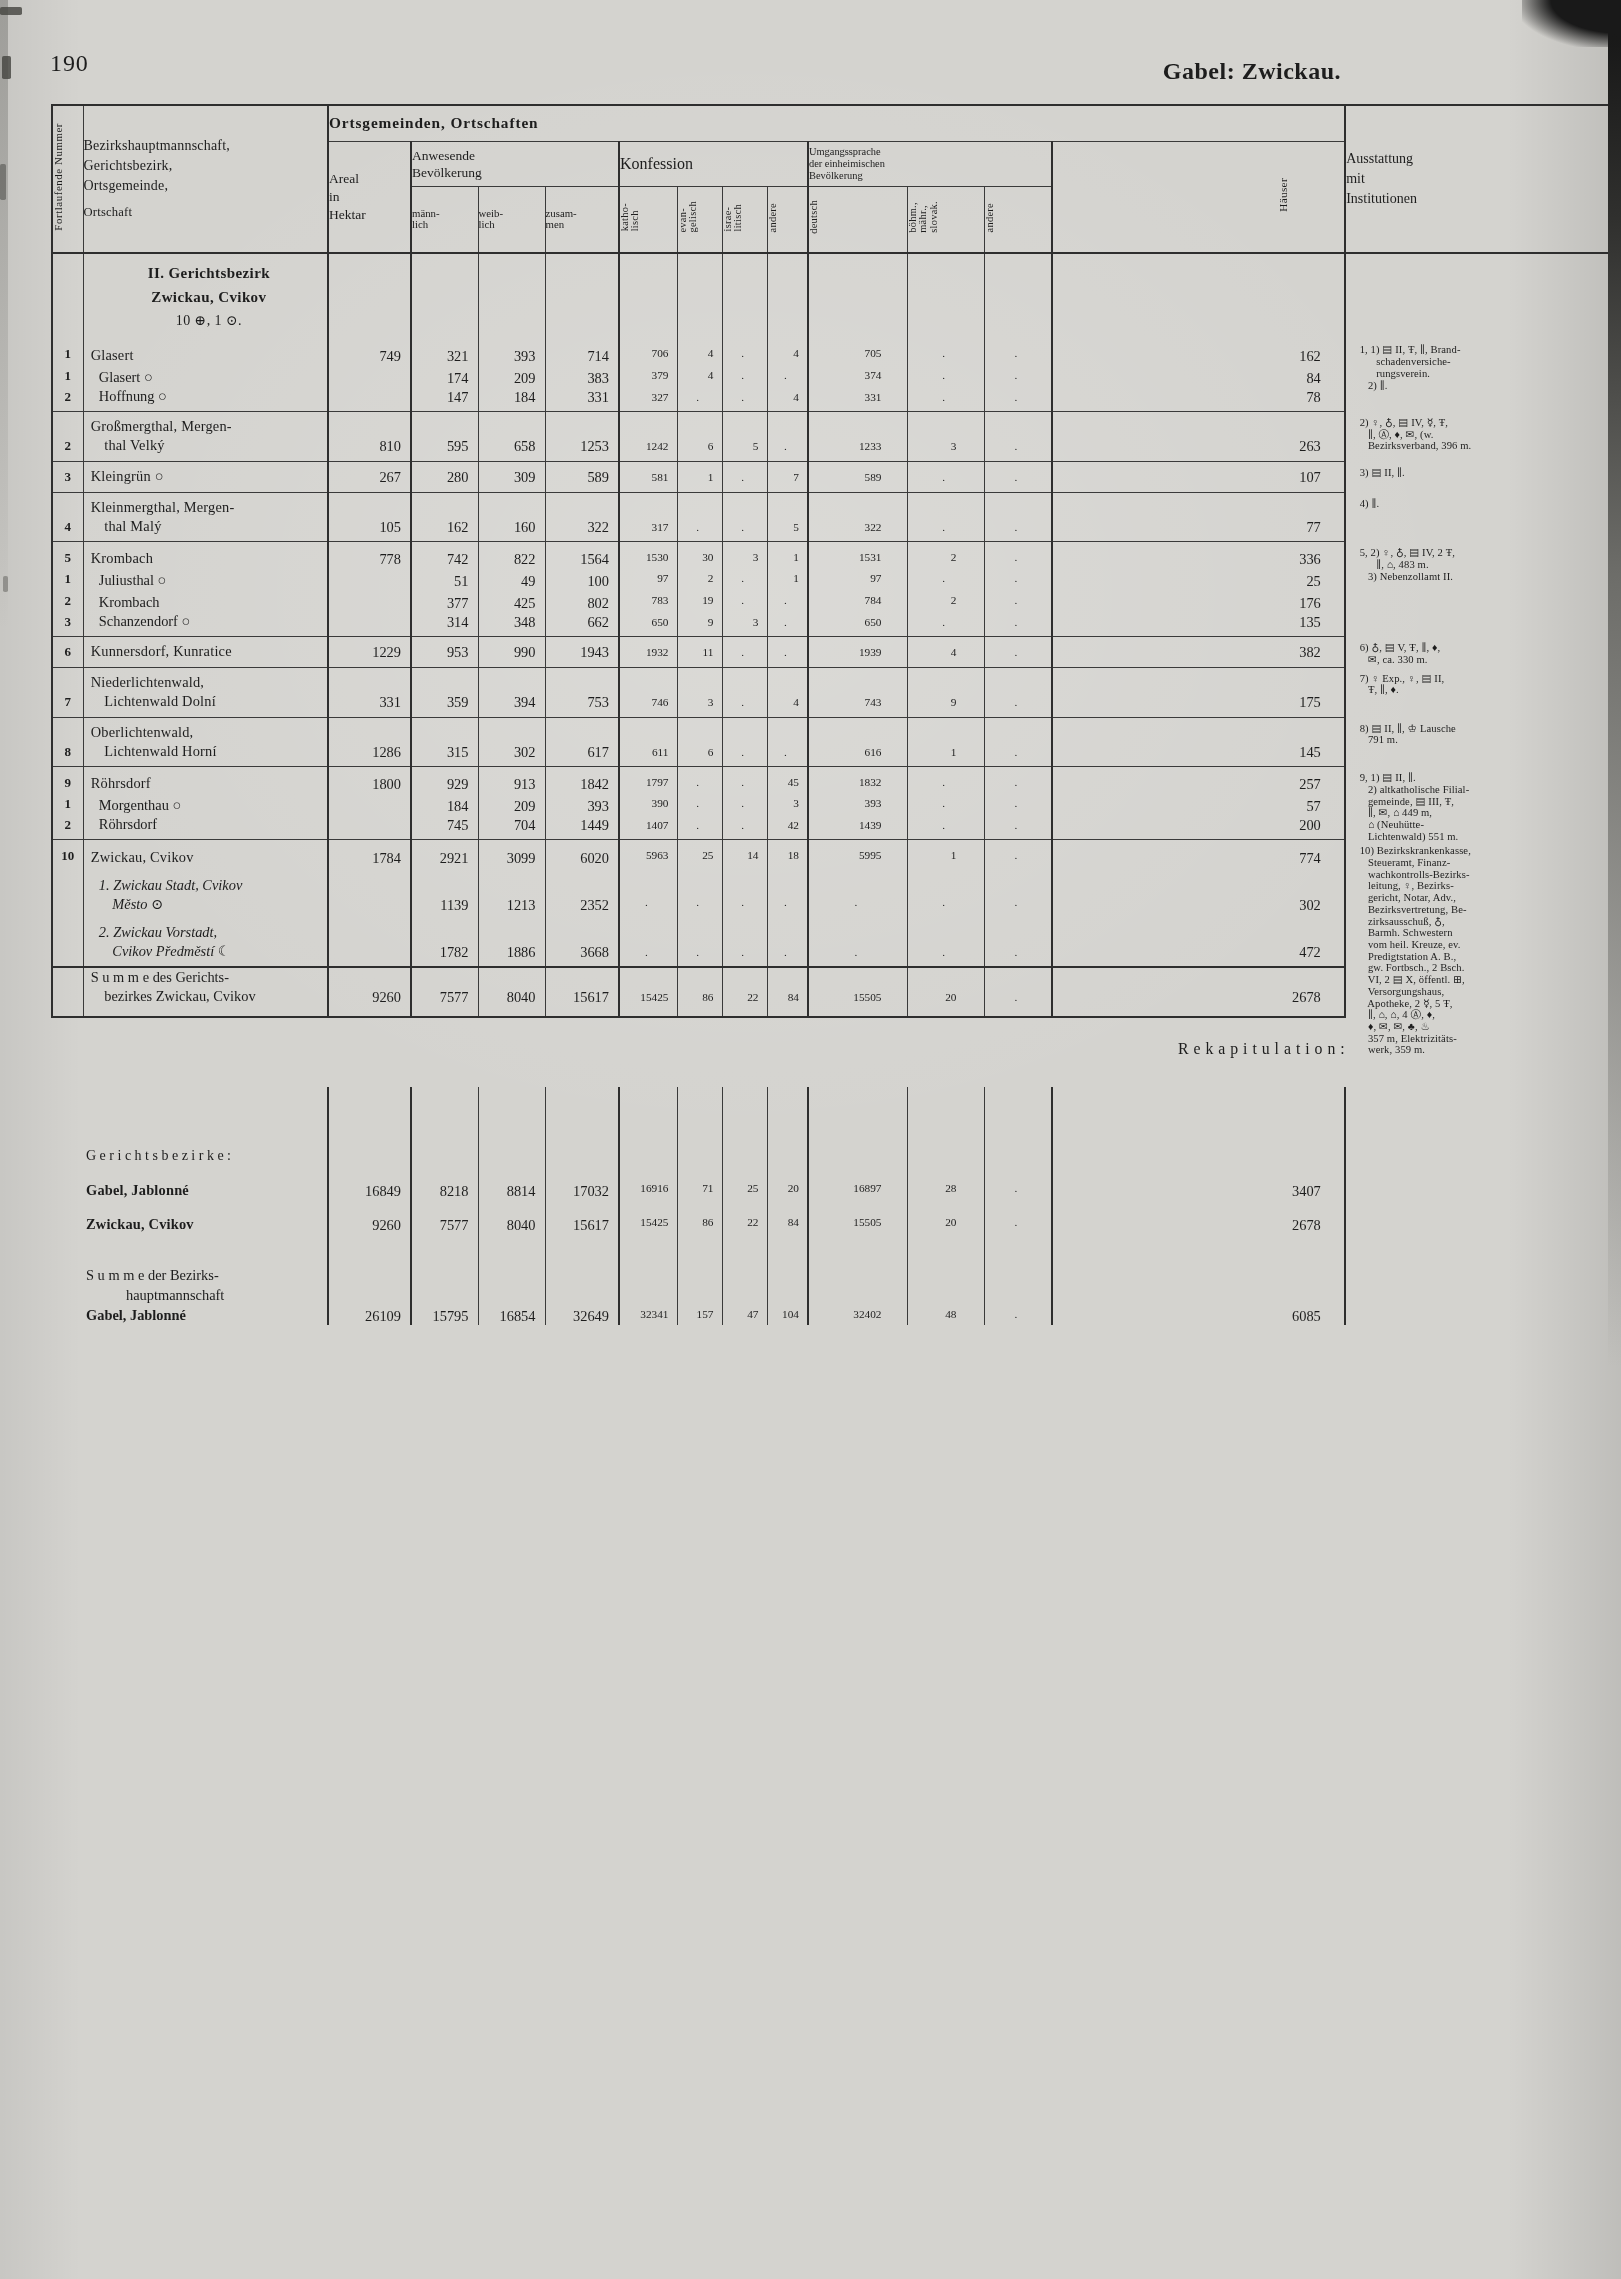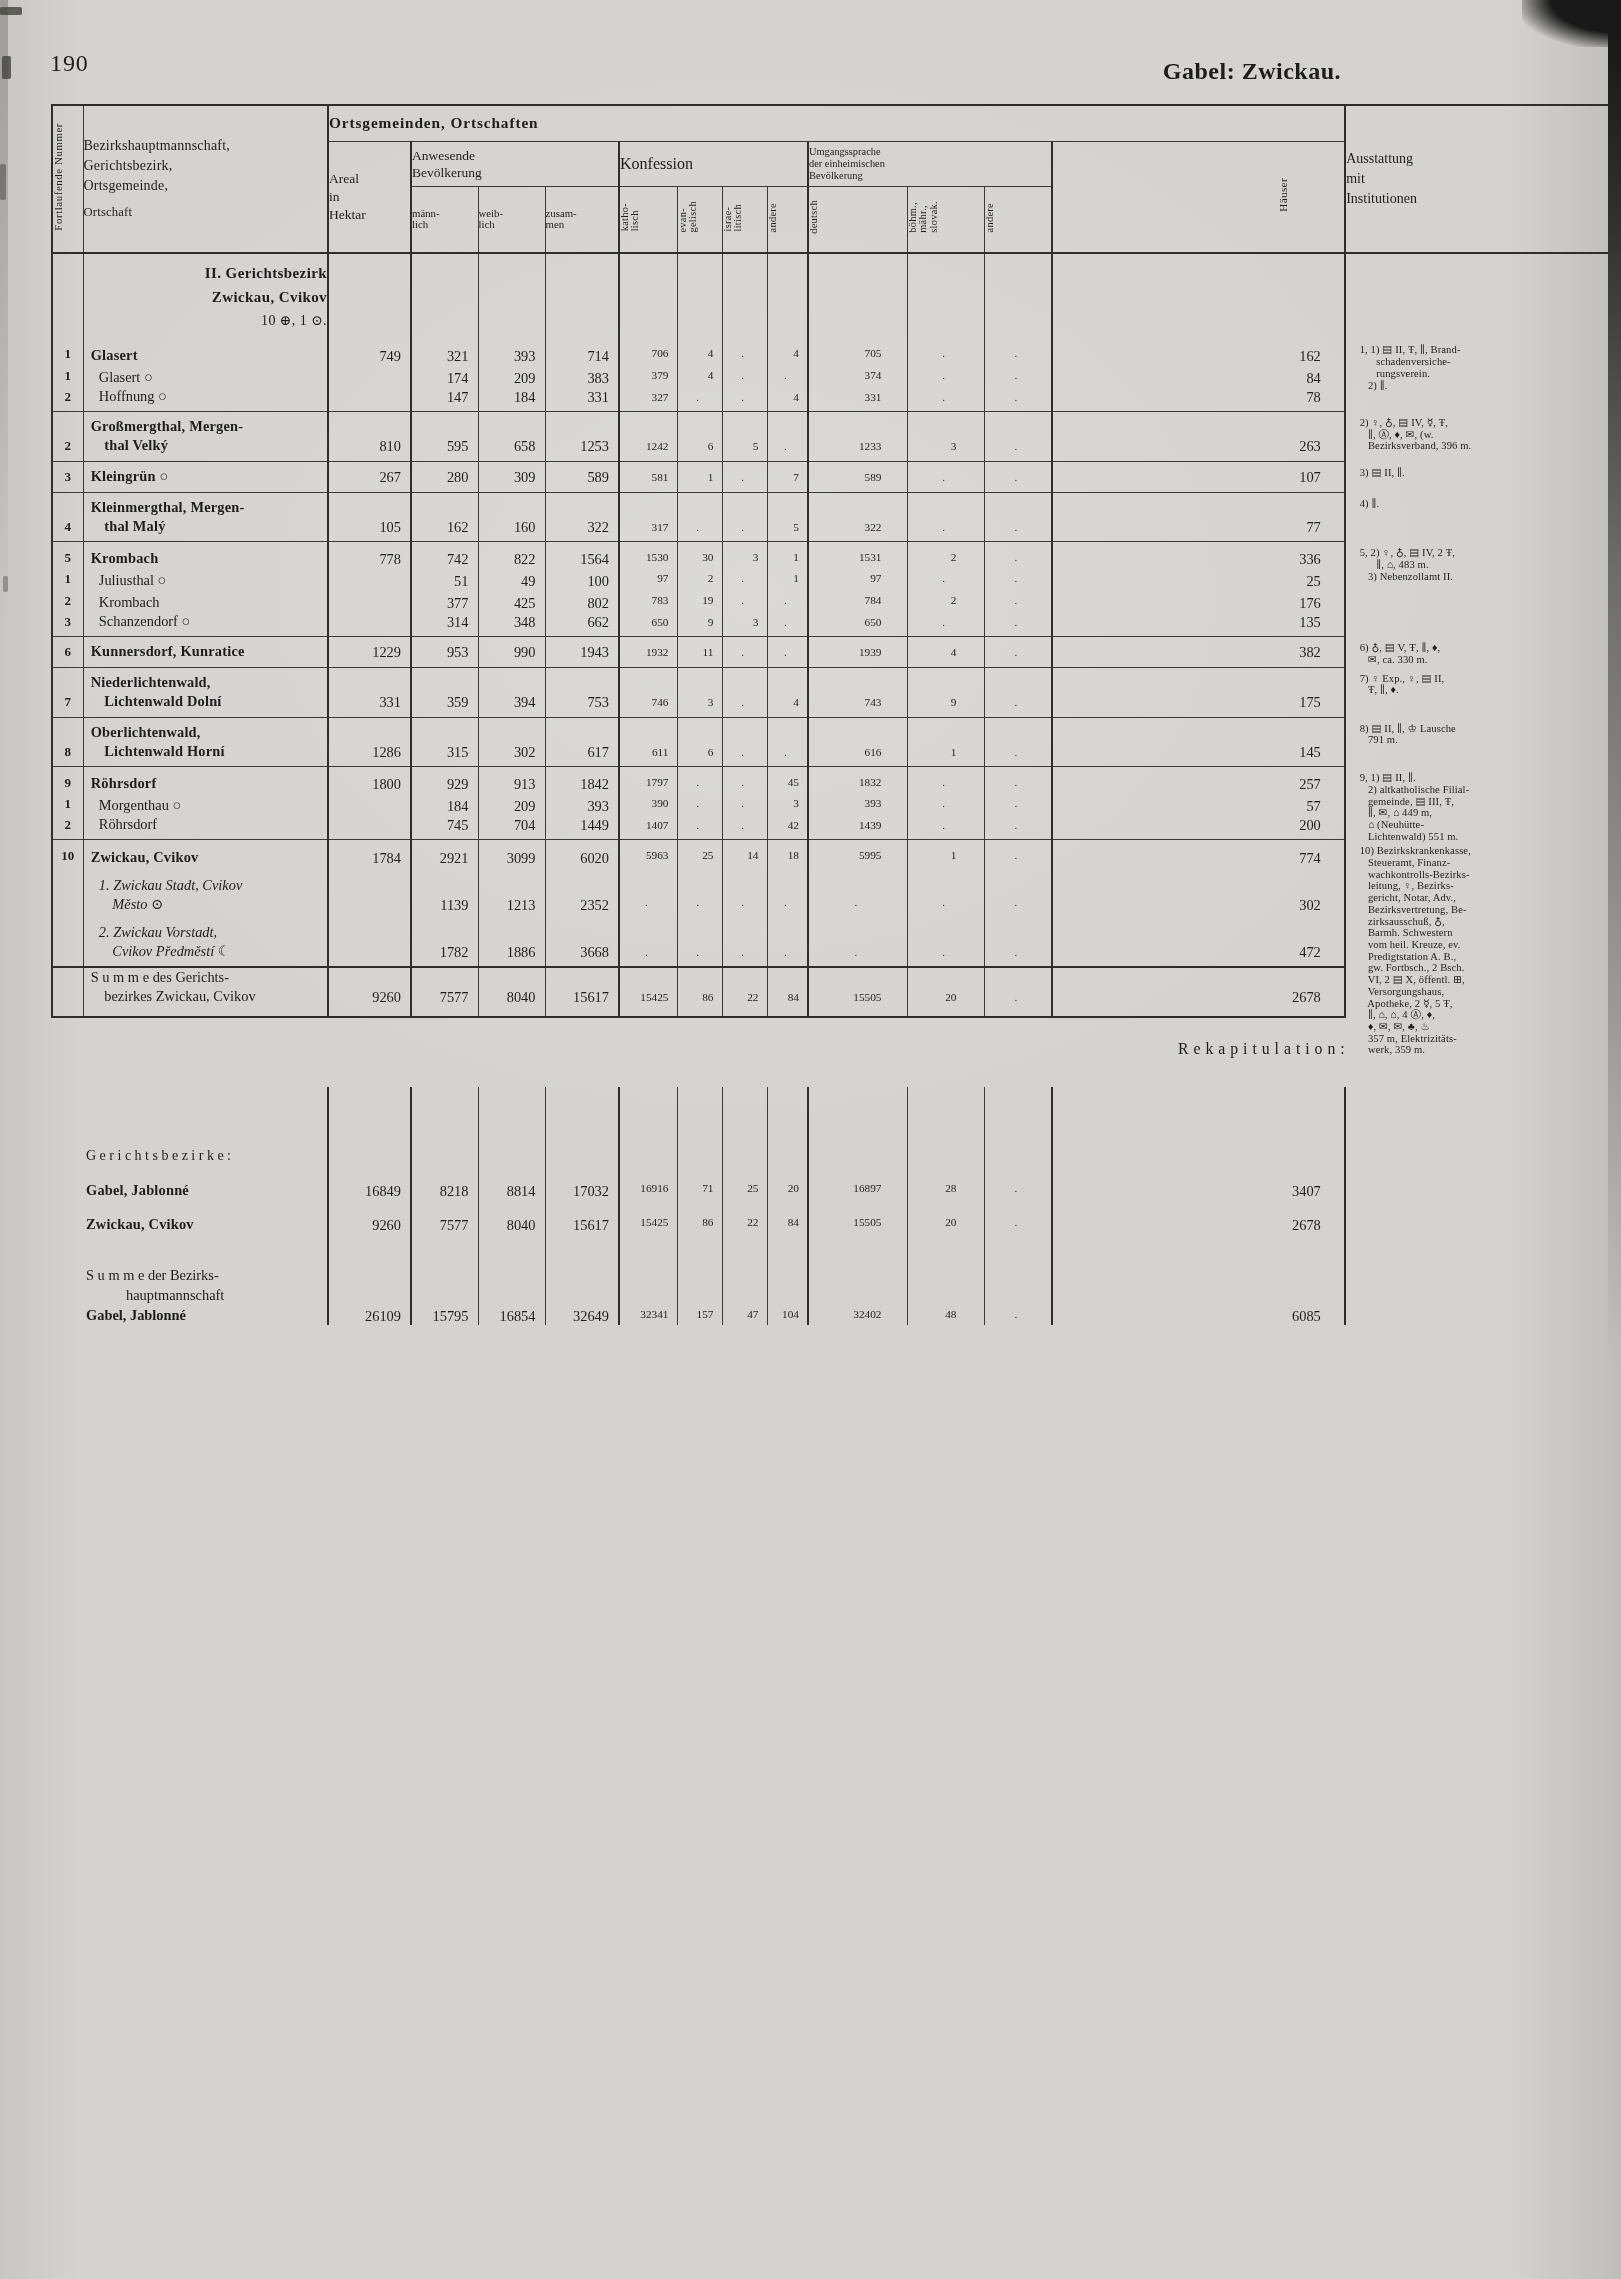--- a/index.html
+++ b/index.html
@@ -53,42 +53,42 @@
   .h-rot{height:67px;vertical-align:middle}
   .vtext{writing-mode:vertical-rl;transform:rotate(180deg);display:inline-block;white-space:pre-line;font-size:10.4px;line-height:10.4px;letter-spacing:0.3px}
   .h-num .vtext{font-size:10.8px;letter-spacing:0.6px}
   .h-haeuser .vtext{font-size:11.3px}
 
   
   tbody td{vertical-align:bottom;line-height:18px;height:21.6px}
   tbody td.c-notes{vertical-align:top}
   tbody .c-num{text-align:center;font-weight:bold;font-size:13px;padding-bottom:1.8px}
   tbody .c-name{padding-left:7.2px;font-size:14.4px}
-  tbody .c-name.b .nline{font-weight:bold;letter-spacing:0.2px}
+  tbody .c-name.b .nline{font-weight:normal;letter-spacing:0.2px}
   tbody .c-name.i .nline{font-style:italic}
   tbody .c-name.sub{padding-left:15.3px}
   tbody .c-name .nline{line-height:19px}
   tbody .c-name .nline + .nline{padding-left:13.5px}
   tbody .c-areal,tbody .c-m,tbody .c-w,tbody .c-z{text-align:right;padding-right:9px;font-size:14.4px}
   tbody .c-kath,tbody .c-ev,tbody .c-isr,tbody .c-and1,
   tbody .c-de,tbody .c-boehm,tbody .c-and2{text-align:right;padding-right:8px;font-size:11.3px;padding-bottom:2.7px}
   tbody .c-de{padding-right:25px}
   tbody .c-boehm{padding-right:27px}
   tbody .c-and2{padding-right:25px}
   tbody .c-haeuser{text-align:right;padding-right:23.4px;font-size:14.4px}
   tbody td.dc{text-align:center;padding-right:3.6px}
 
   tr.gs td{padding-top:5.4px}
   tr.ge td{padding-bottom:5.4px}
   tr.pt8 td{padding-top:9px}
   tr.hr td{border-top:0.9px solid #3a3a3a}
   tr.hr td.c-notes{border-top:none}
 
   tr.section td{height:86px}
-  tbody td.sec{vertical-align:middle;text-align:right;font-weight:bold;font-size:15px;letter-spacing:0.4px}
+  tbody td.sec{vertical-align:middle;text-align:center;font-weight:bold;font-size:15px;letter-spacing:0.4px}
   tbody td.sec .nline{line-height:24px}
   tbody td.sec .nline + .nline{padding-left:0}
   tbody td.sec .nline:last-child{font-weight:normal;font-size:14px}
 
   tr.summe td{border-top:2.7px double #2e2e2e;border-bottom:2.7px double #2e2e2e;padding-bottom:10px}
   tr.summe td.c-notes{border-top:none;border-bottom:none}
   tbody .c-name.sum-name .nline{font-weight:normal}
 
   
   .recap-h{text-align:right;font-size:15.8px;height:70px;vertical-align:middle;padding-bottom:7.2px;letter-spacing:0.5px}

